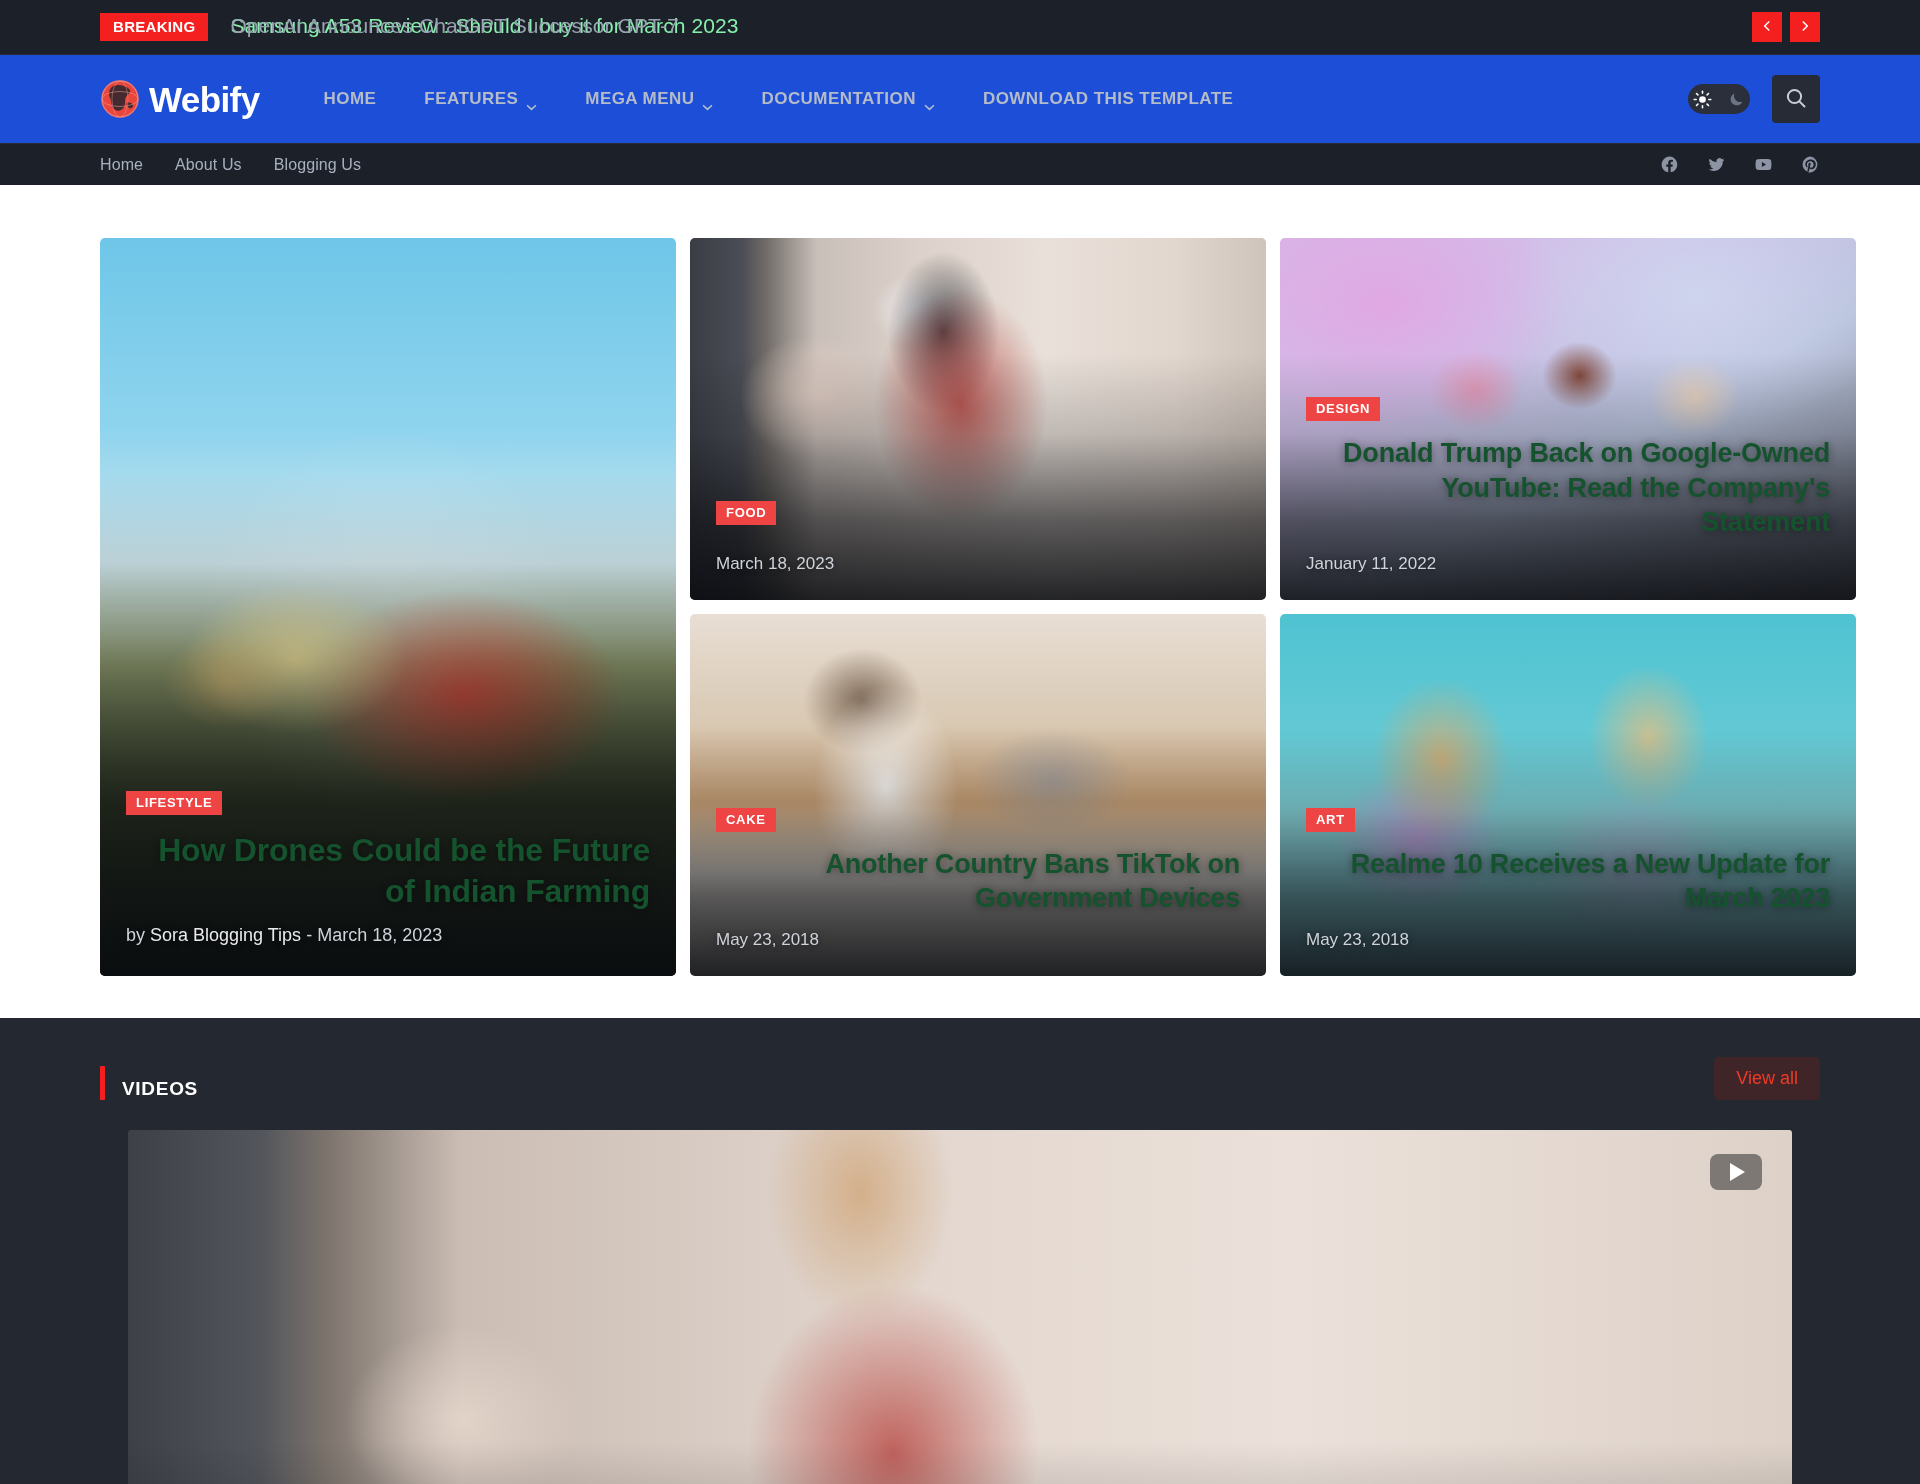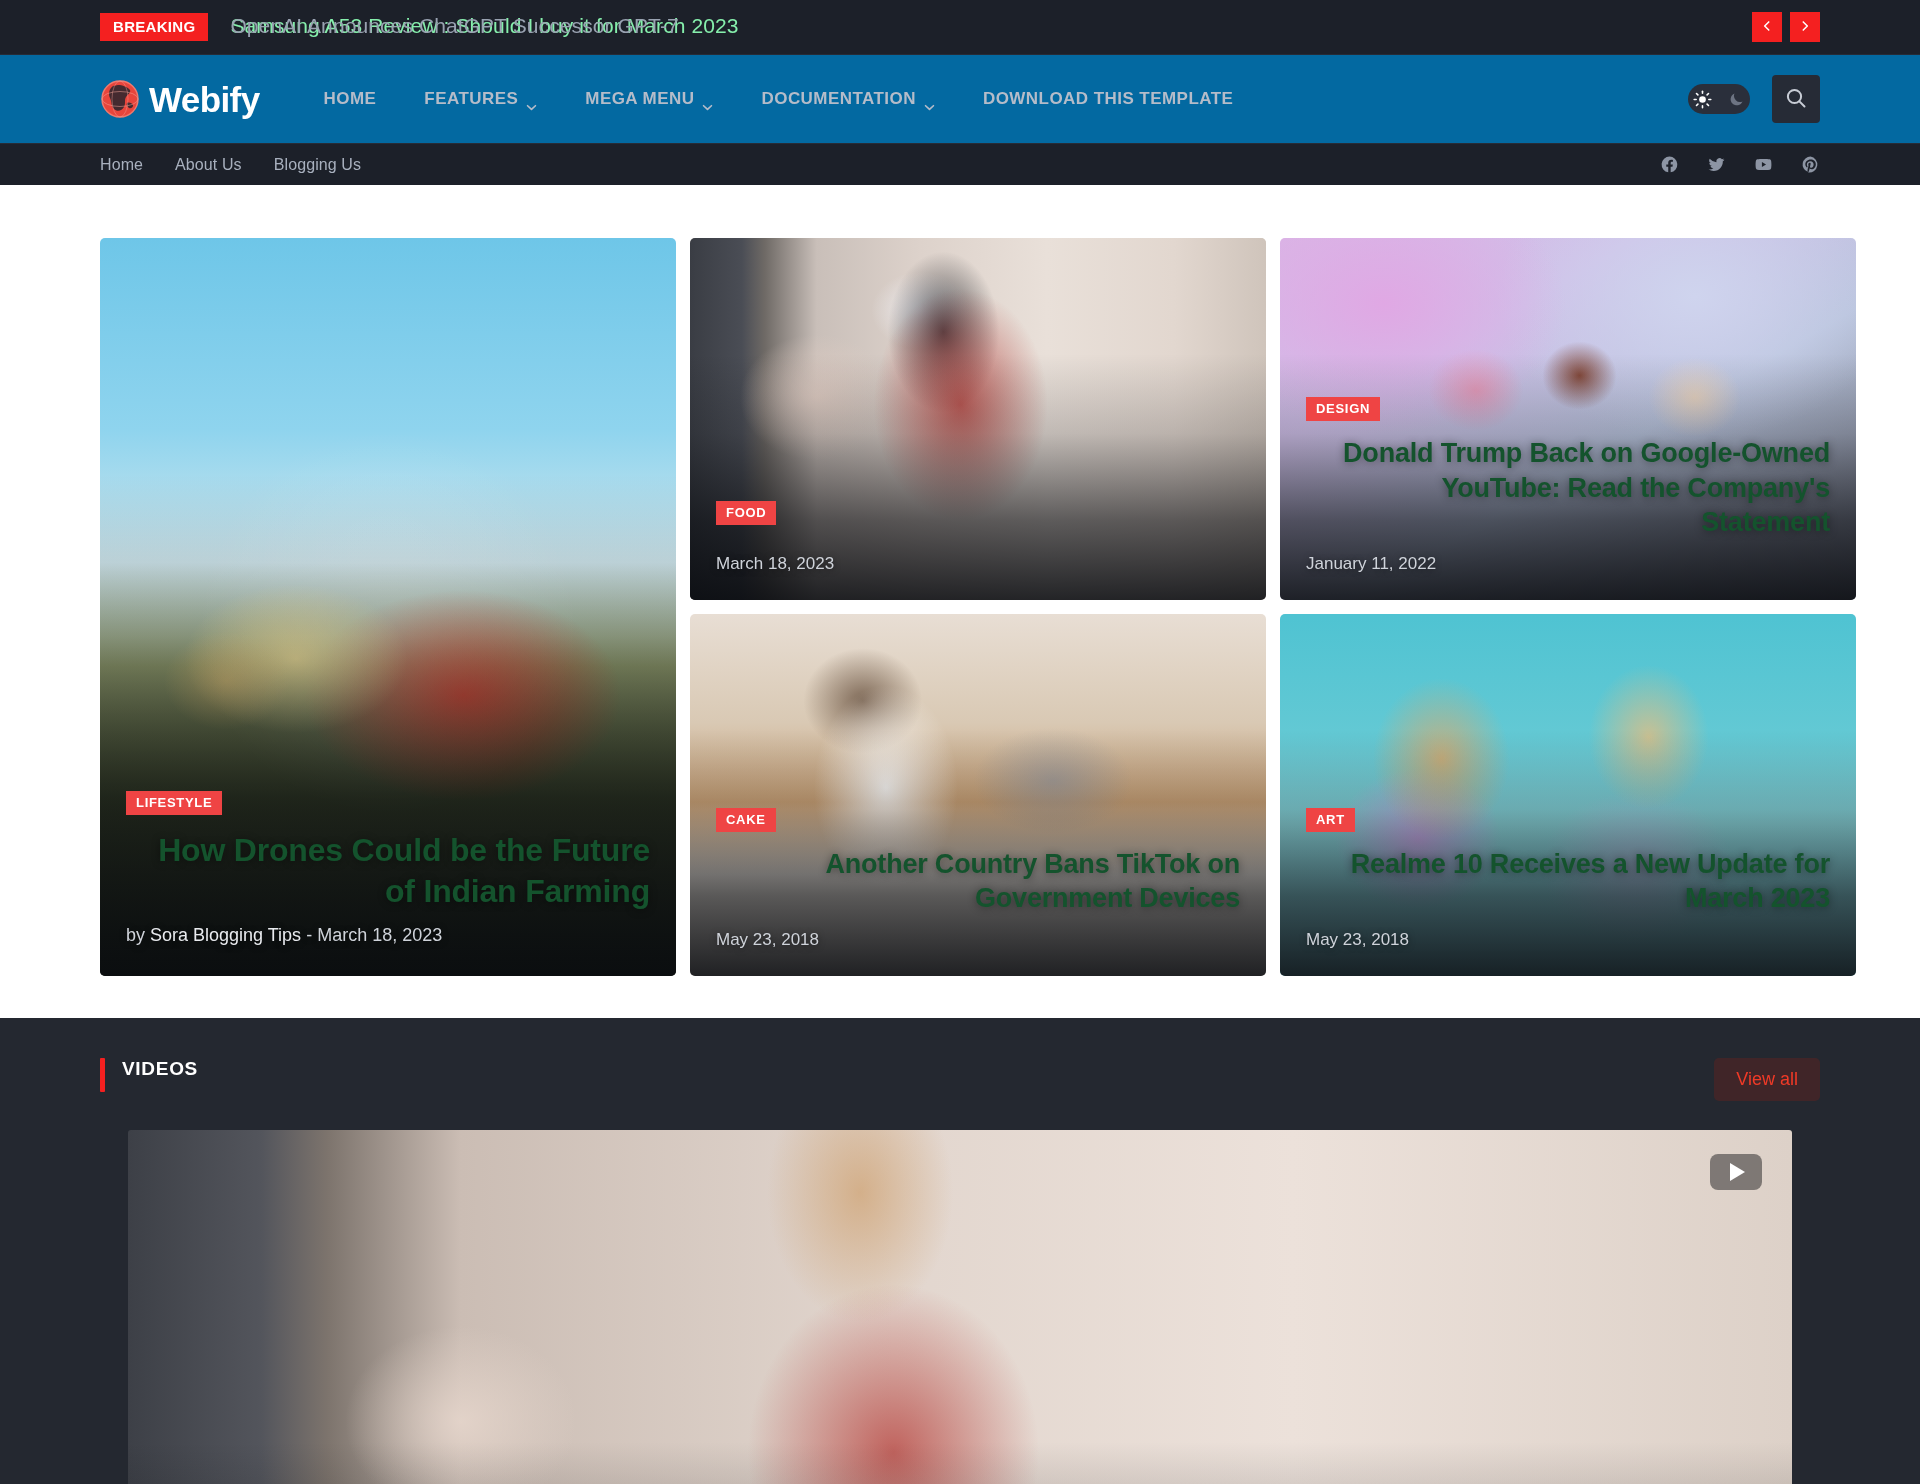--- a/index.html
+++ b/index.html
@@ -67,21 +67,21 @@
     cursor: pointer;
     display: flex; align-items: center; justify-content: center;
     font-family: "Liberation Sans", sans-serif;
     padding: 0;
   }
   .ticker-nav svg { width: 14px; height: 14px; stroke: #fff; fill: none; stroke-width: 2.6; stroke-linecap: round; stroke-linejoin: round; }
 
   
   .masthead {
     height: 88px;
-    background: #0369a1;
+    background: #1d4ed8;
     display: flex;
     align-items: center;
     padding: 0 100px;
   }
   .logo { display: flex; align-items: center; gap: 9px; flex: none; cursor: pointer; }
   .logo-globe { width: 40px; height: 40px; flex: none; }
   .logo-text {
     font-size: 35px;
     font-weight: 700;
     color: #ffffff;
@@ -203,21 +203,21 @@
   }
   .card.big .card-meta { font-size: 18px; }
   .card-meta .author { color: #e9ebef; }
 
   
   .videos {
     background: #242830;
     padding: 40px 100px 0;
     min-height: 250px;
   }
-  .sec-head { display: flex; align-items: flex-start; height: 42px; margin-bottom: 30px; }
+  .sec-head { display: flex; align-items: flex-end; height: 42px; margin-bottom: 30px; }
   .sec-bar { width: 5px; height: 34px; background: #f42020; border-radius: 1px; flex: none; }
   .sec-title {
     color: #ffffff;
     font-size: 19px;
     font-weight: 700;
     letter-spacing: .7px;
     margin-left: 17px;
   }
   .viewall {
     margin-left: auto;

